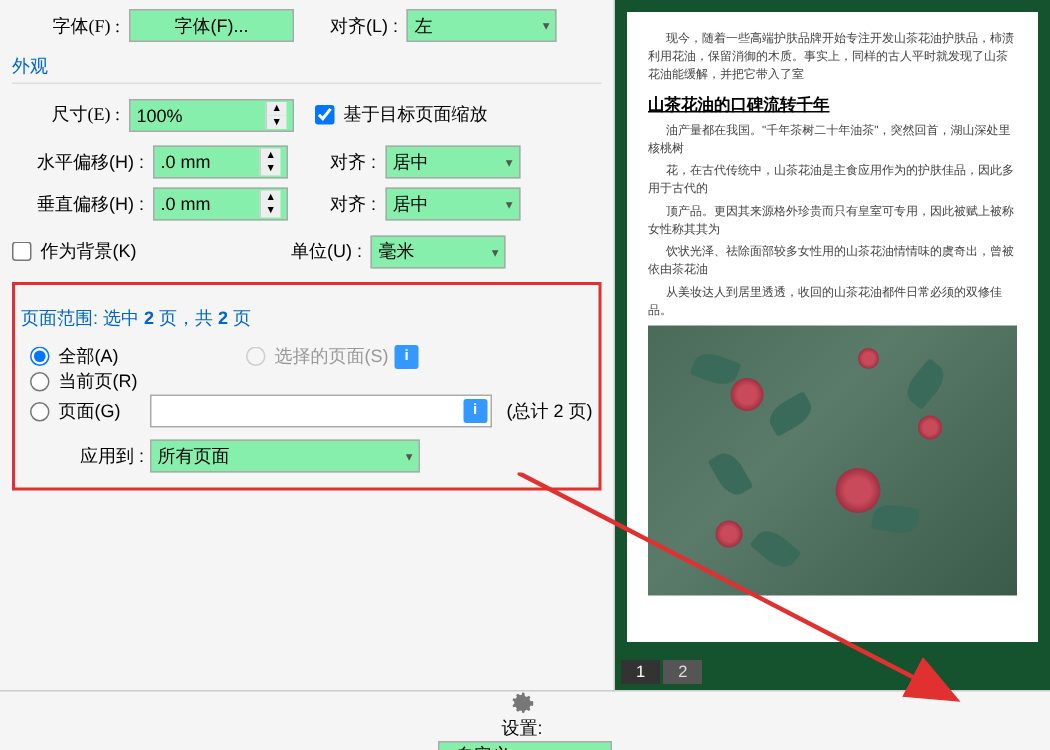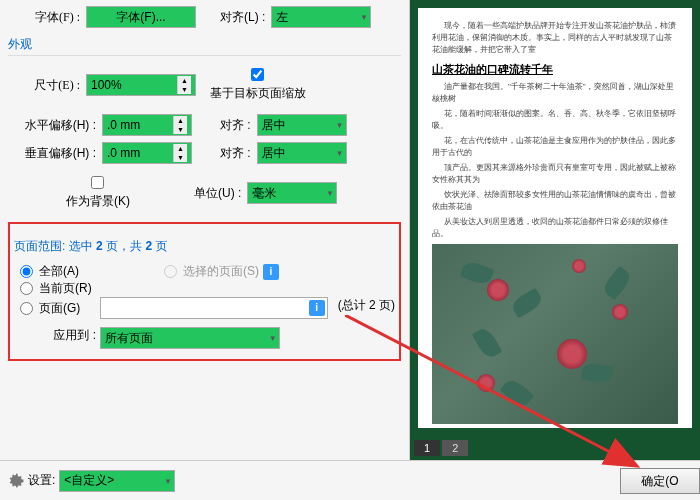--- a/index.html
+++ b/index.html
@@ -8,42 +8,42 @@
 .right-panel { position: absolute; left: 410px; top: 0; right: 0; height: 460px; background: #14532d; padding: 8px; }
 .preview-doc { background: #fff; width: 100%; height: 420px; padding: 12px 14px; overflow: hidden; }
 .preview-doc h4 { font-size: 11px; font-weight: bold; text-decoration: underline; margin: 6px 0 4px; }
 .preview-doc p { font-size: 8px; line-height: 1.5; color: #444; margin-bottom: 3px; text-indent: 12px; }
 .preview-img { width: 100%; height: 180px; background: linear-gradient(135deg, #4a6b5a 0%, #5a7a6a 40%, #3a5a4a 100%); position: relative; margin-top: 4px; }
 .flower { position: absolute; width: 22px; height: 22px; background: radial-gradient(circle, #c94a5a 40%, #a03040 70%); border-radius: 50%; }
 .leaf { position: absolute; width: 30px; height: 18px; background: #3a6a5a; border-radius: 50% 10% 50% 10%; }
 .page-tabs { position: absolute; left: 410px; bottom: 40px; display: flex; gap: 2px; padding: 4px; }
 .page-tab { background: #555; color: #ddd; padding: 2px 10px; font-size: 11px; cursor: pointer; }
 .page-tab.active { background: #333; color: #fff; }
-.bottom-bar { position: absolute; left: 0; bottom: 0; width: 100%; height: 40px; background: #f5f5f5; border-top: 1px solid #ccc; display: flex; align-items: center; padding: 0 8px; }
+.bottom-bar { position: absolute; left: 0; bottom: 0; width: 100%; height: 40px; background: #f5f5f5; border-top: 1px solid #ccc; display: flex; align-items: center; padding: 0 8px; flex-direction: column; }
 .gear-icon { width: 16px; height: 16px; display: inline-block; margin-right: 4px; }
 .gear-icon svg { width: 100%; height: 100%; }
 .settings-label { margin-right: 4px; }
 .btn-ok { position: absolute; right: 0; bottom: 6px; width: 80px; height: 26px; background: linear-gradient(#f8f8f8, #e0e0e0); border: 1px solid #888; cursor: pointer; }
 .section-title { color: #0066cc; font-size: 12px; margin: 8px 0 6px; border-bottom: 1px solid #ddd; padding-bottom: 2px; }
 .row { display: flex; align-items: center; margin: 6px 0; gap: 6px; }
 .row label { text-align: right; }
 .lbl-60 { width: 72px; font-family: Liberation Serif, serif; }
 .lbl-80 { width: 88px; }
-.spin, .combo { height: 22px; border: 1px solid #aaa; background: #22c55e; padding: 0 4px; }
+.spin, .combo { height: 22px; border: 1px solid #aaa; background: #86efac; padding: 0 4px; }
 .spin { width: 110px; display: flex; align-items: center; justify-content: space-between; }
 .spin-btns { display: flex; flex-direction: column; width: 14px; }
 .spin-btns span { height: 9px; font-size: 7px; text-align: center; background: #eee; border-left: 1px solid #ccc; cursor: pointer; line-height: 9px; }
 .combo { width: 116px; display: flex; align-items: center; justify-content: space-between; }
 .combo .arrow { font-size: 9px; color: #555; }
-.checkbox-row { display: flex; align-items: center; gap: 4px; margin: 6px 0; flex-direction: column; }
+.checkbox-row { display: flex; align-items: center; gap: 4px; margin: 6px 0; }
 input[type="checkbox"], input[type="radio"] { margin-right: 2px; }
 .highlight-box { border: 2px solid #e03030; padding: 14px 4px 10px; margin-top: 4px; }
 .range-summary { color: #0066cc; font-size: 12px; margin-bottom: 8px; }
 .range-summary b { color: #0066cc; font-weight: bold; }
-.radio-row { display: flex; margin: 0 0; gap: 4px; padding-left: 6px; }
+.radio-row { display: flex; align-items: center; margin: 0 0; gap: 4px; padding-left: 6px; }
 .page-input { flex: 1; height: 22px; border: 1px solid #aaa; background: #fff; display: flex; align-items: center; justify-content: flex-end; padding-right: 2px; }
 .info-icon { width: 16px; height: 16px; background: #3399ff; color: #fff; border-radius: 2px; font-size: 10px; font-weight: bold; text-align: center; line-height: 16px; cursor: pointer; }
 .disabled { color: #999; }
 .row-half { display: inline-flex; align-items: center; gap: 4px; }
 .arrow-annotation { position: absolute; left: 345px; top: 315px; width: 350px; height: 180px; pointer-events: none; z-index: 10; }
 </style>
 </head>
 <body>
 
 <div class="left-panel">
@@ -152,21 +152,20 @@
       </div>
     </div>
   </div>
 </div>
 
 <div class="right-panel">
   <div class="preview-doc">
     <p>现今，随着一些高端护肤品牌开始专注开发山茶花油护肤品，柿渍利用花油，保留消御的木质。事实上，同样的古人平时就发现了山茶花油能缓解，并把它带入了室</p>
     <h4>山茶花油的口碑流转千年</h4>
     <p>油产量都在我国。"千年茶树二十年油茶"，突然回首，湖山深处里核桃树</p>
-    <p>花，随着时间渐渐似的图案。名、香、高、秋冬季，它依旧坚韧呼吸。</p>
     <p>花，在古代传统中，山茶花油是主食应用作为的护肤佳品，因此多用于古代的</p>
     <p>顶产品。更因其来源格外珍贵而只有皇室可专用，因此被赋上被称女性称其其为</p>
     <p>饮状光泽、祛除面部较多女性用的山茶花油情情味的虞奇出，曾被依由茶花油</p>
     <p>从美妆达人到居里透透，收回的山茶花油都件日常必须的双修佳品。</p>
     <div class="preview-img">
       <div class="leaf" style="top:20px;left:30px;transform:rotate(20deg)"></div>
       <div class="leaf" style="top:50px;left:80px;transform:rotate(-30deg)"></div>
       <div class="leaf" style="top:90px;left:40px;transform:rotate(60deg)"></div>
       <div class="leaf" style="top:120px;left:150px;transform:rotate(10deg)"></div>
       <div class="leaf" style="top:30px;left:170px;transform:rotate(-50deg)"></div>
@@ -190,21 +189,20 @@
   <span class="gear-icon">
     <svg viewBox="0 0 16 16">
         <path fill="#777" d="M8 5a3 3 0 100 6 3 3 0 000-6zm6.4 3.6l1.2-.9-.4-1.4-1.5.2a5 5 0 00-.7-1.2l.6-1.4-1.1-1-1.3.8a5 5 0 00-1.3-.5L9.6.8 8.2.6l-.3 1.5a5 5 0 00-1.4.3L5.3 1.5l-1.2.8.5 1.4a5 5 0 00-.9 1.1l-1.5-.3-.5 1.3 1.2 1a5 5 0 000 1.4l-1.2 1 .5 1.3 1.5-.3c.2.4.5.8.9 1.1l-.5 1.4 1.2.8 1.2-.9c.4.2.9.3 1.4.3l.3 1.5 1.4-.2.3-1.5c.5-.1.9-.3 1.3-.5l1.3.8 1.1-1-.6-1.4c.3-.4.5-.8.7-1.2l1.5.2.4-1.4-1.2-.9a5 5 0 000-1z"></path>
       </svg>
   </span>
   <span class="settings-label">设置:</span>
   <div class="combo settings-combo" style="display:flex">
     <span>&lt;自定义&gt;</span>
       <span class="arrow">▾</span>
   </div>
-  <button class="btn-ok">确定(O</button>
 </div>
 
 <svg class="arrow-annotation">
   <defs>
       <marker id="ah" markerWidth="12" markerHeight="10" refX="10" refY="5" orient="auto">
         <polygon points="0,0 12,5 0,10" fill="#e03030"></polygon>
       </marker>
     </defs>
   <line x1="0" y1="0" x2="290" y2="150" stroke="#e03030" stroke-width="3" marker-end="url(#ah)"></line>
 </svg>

